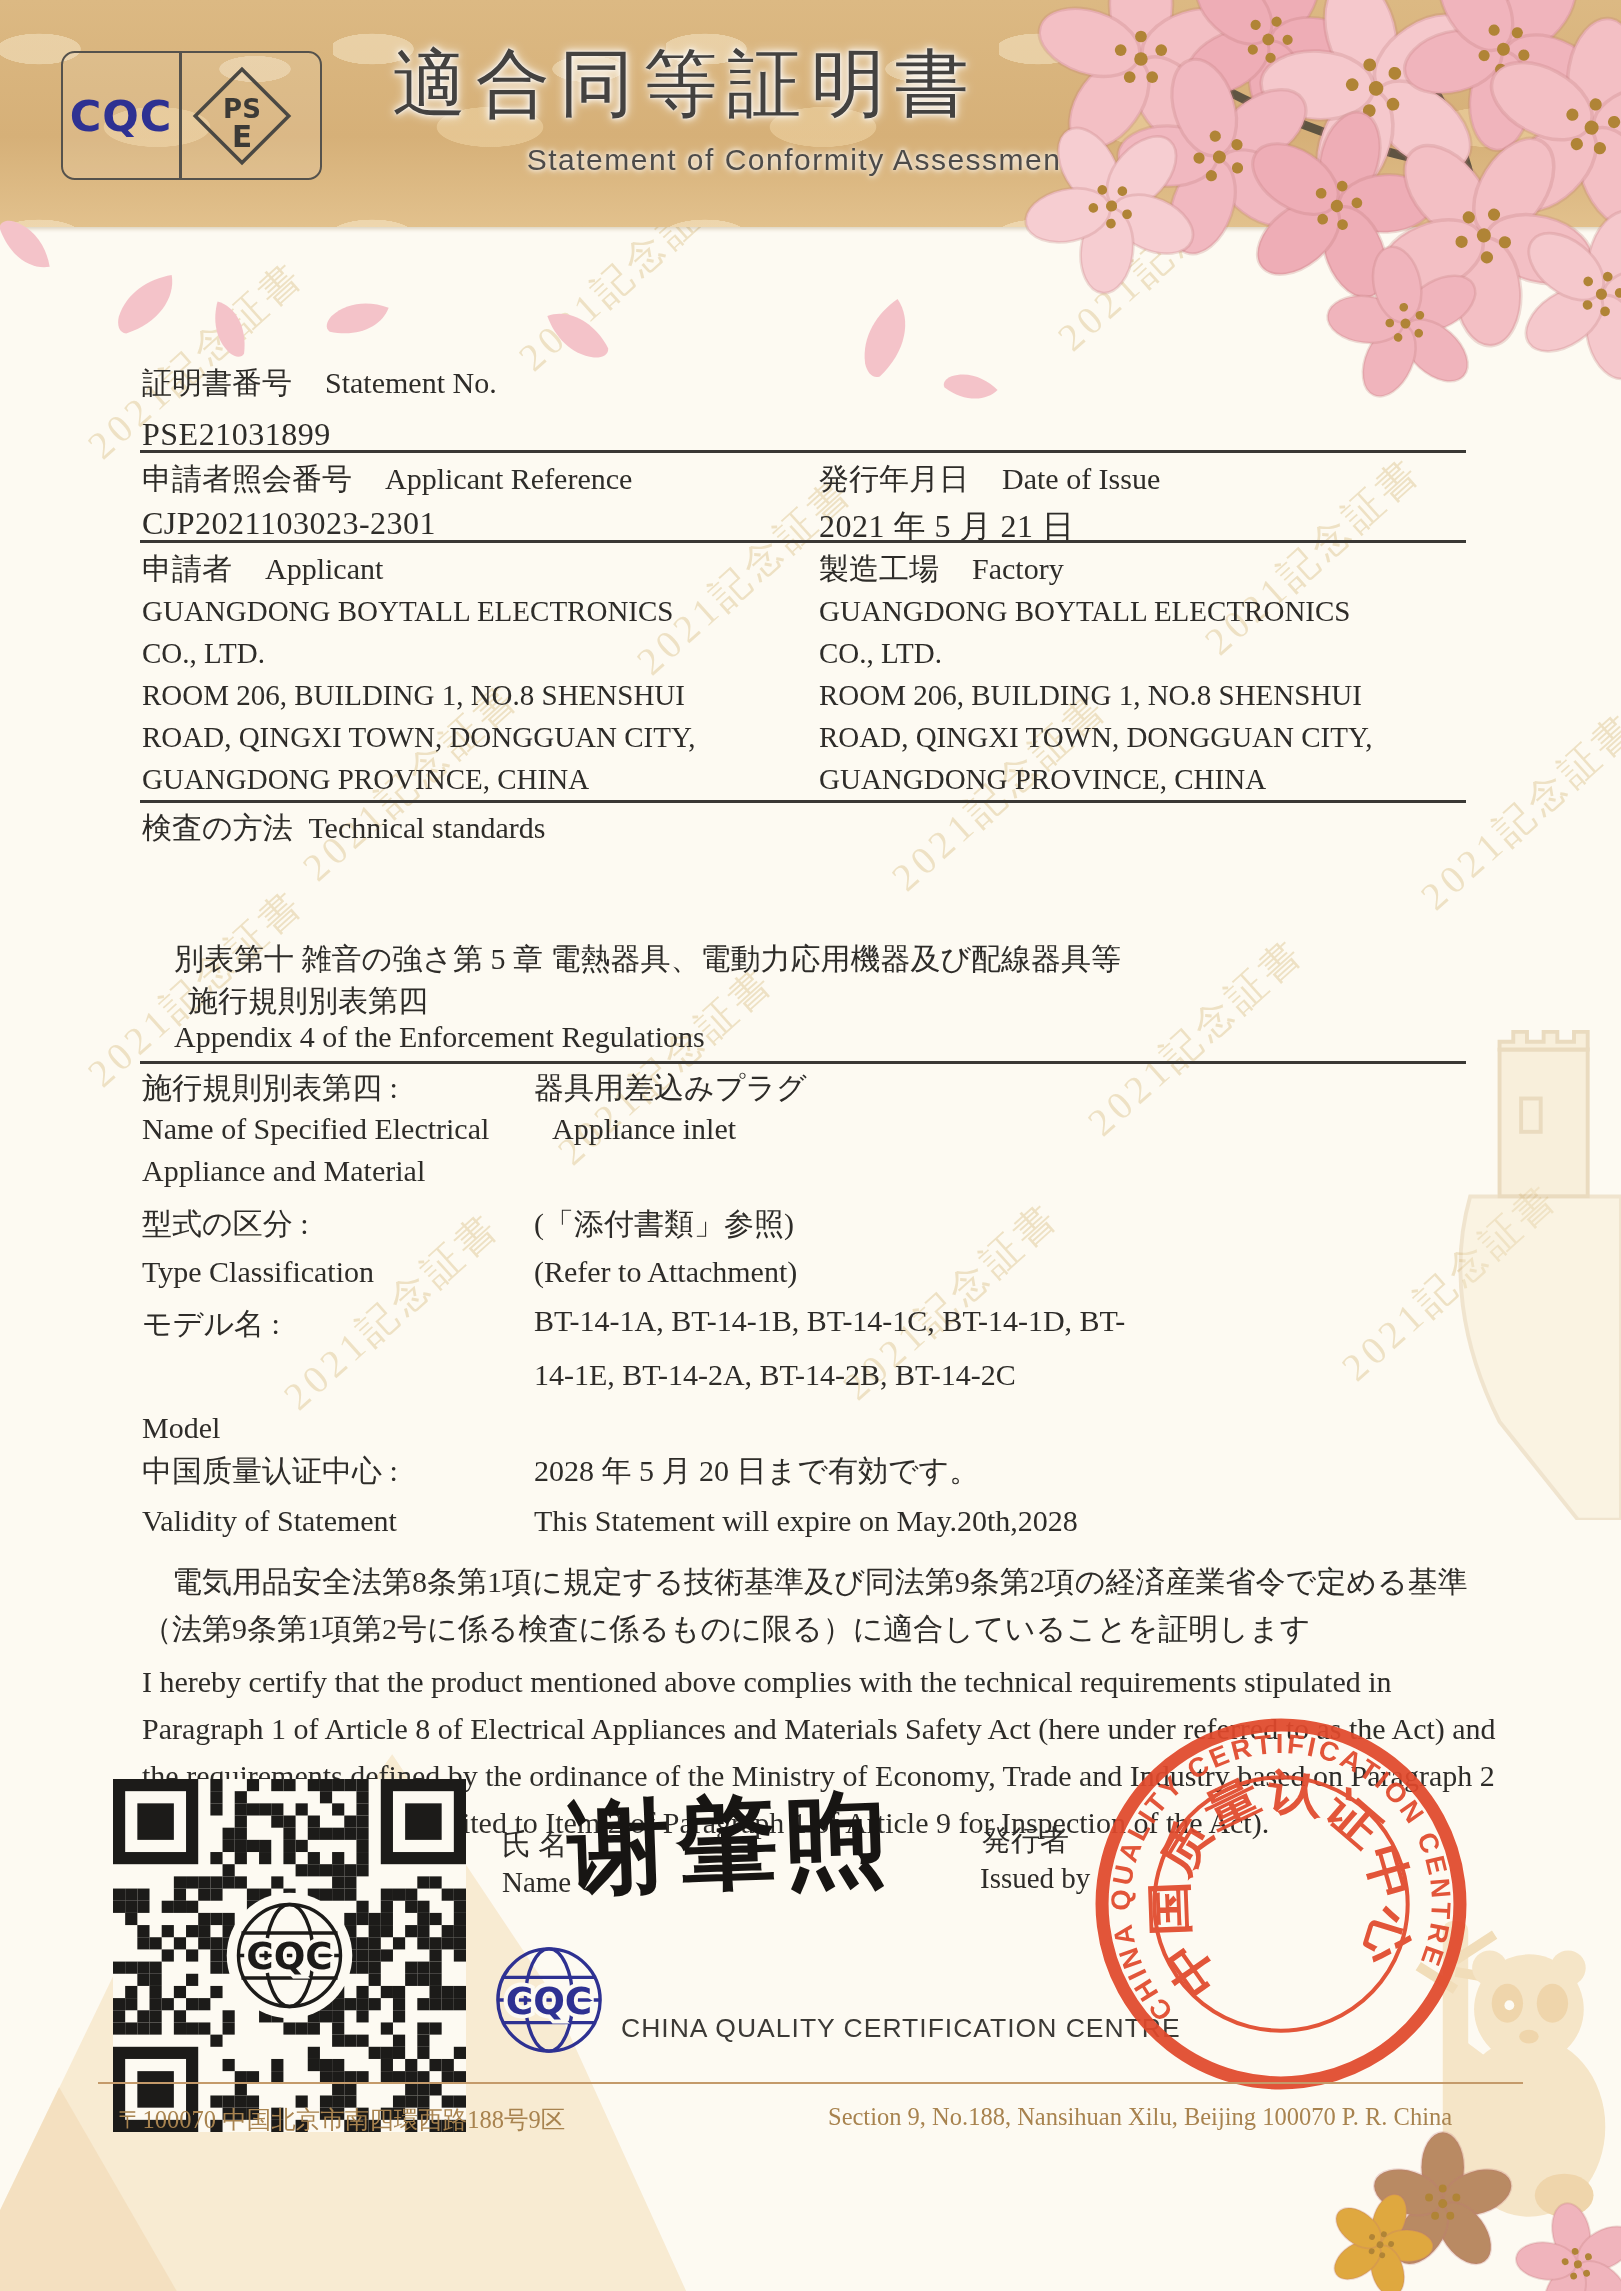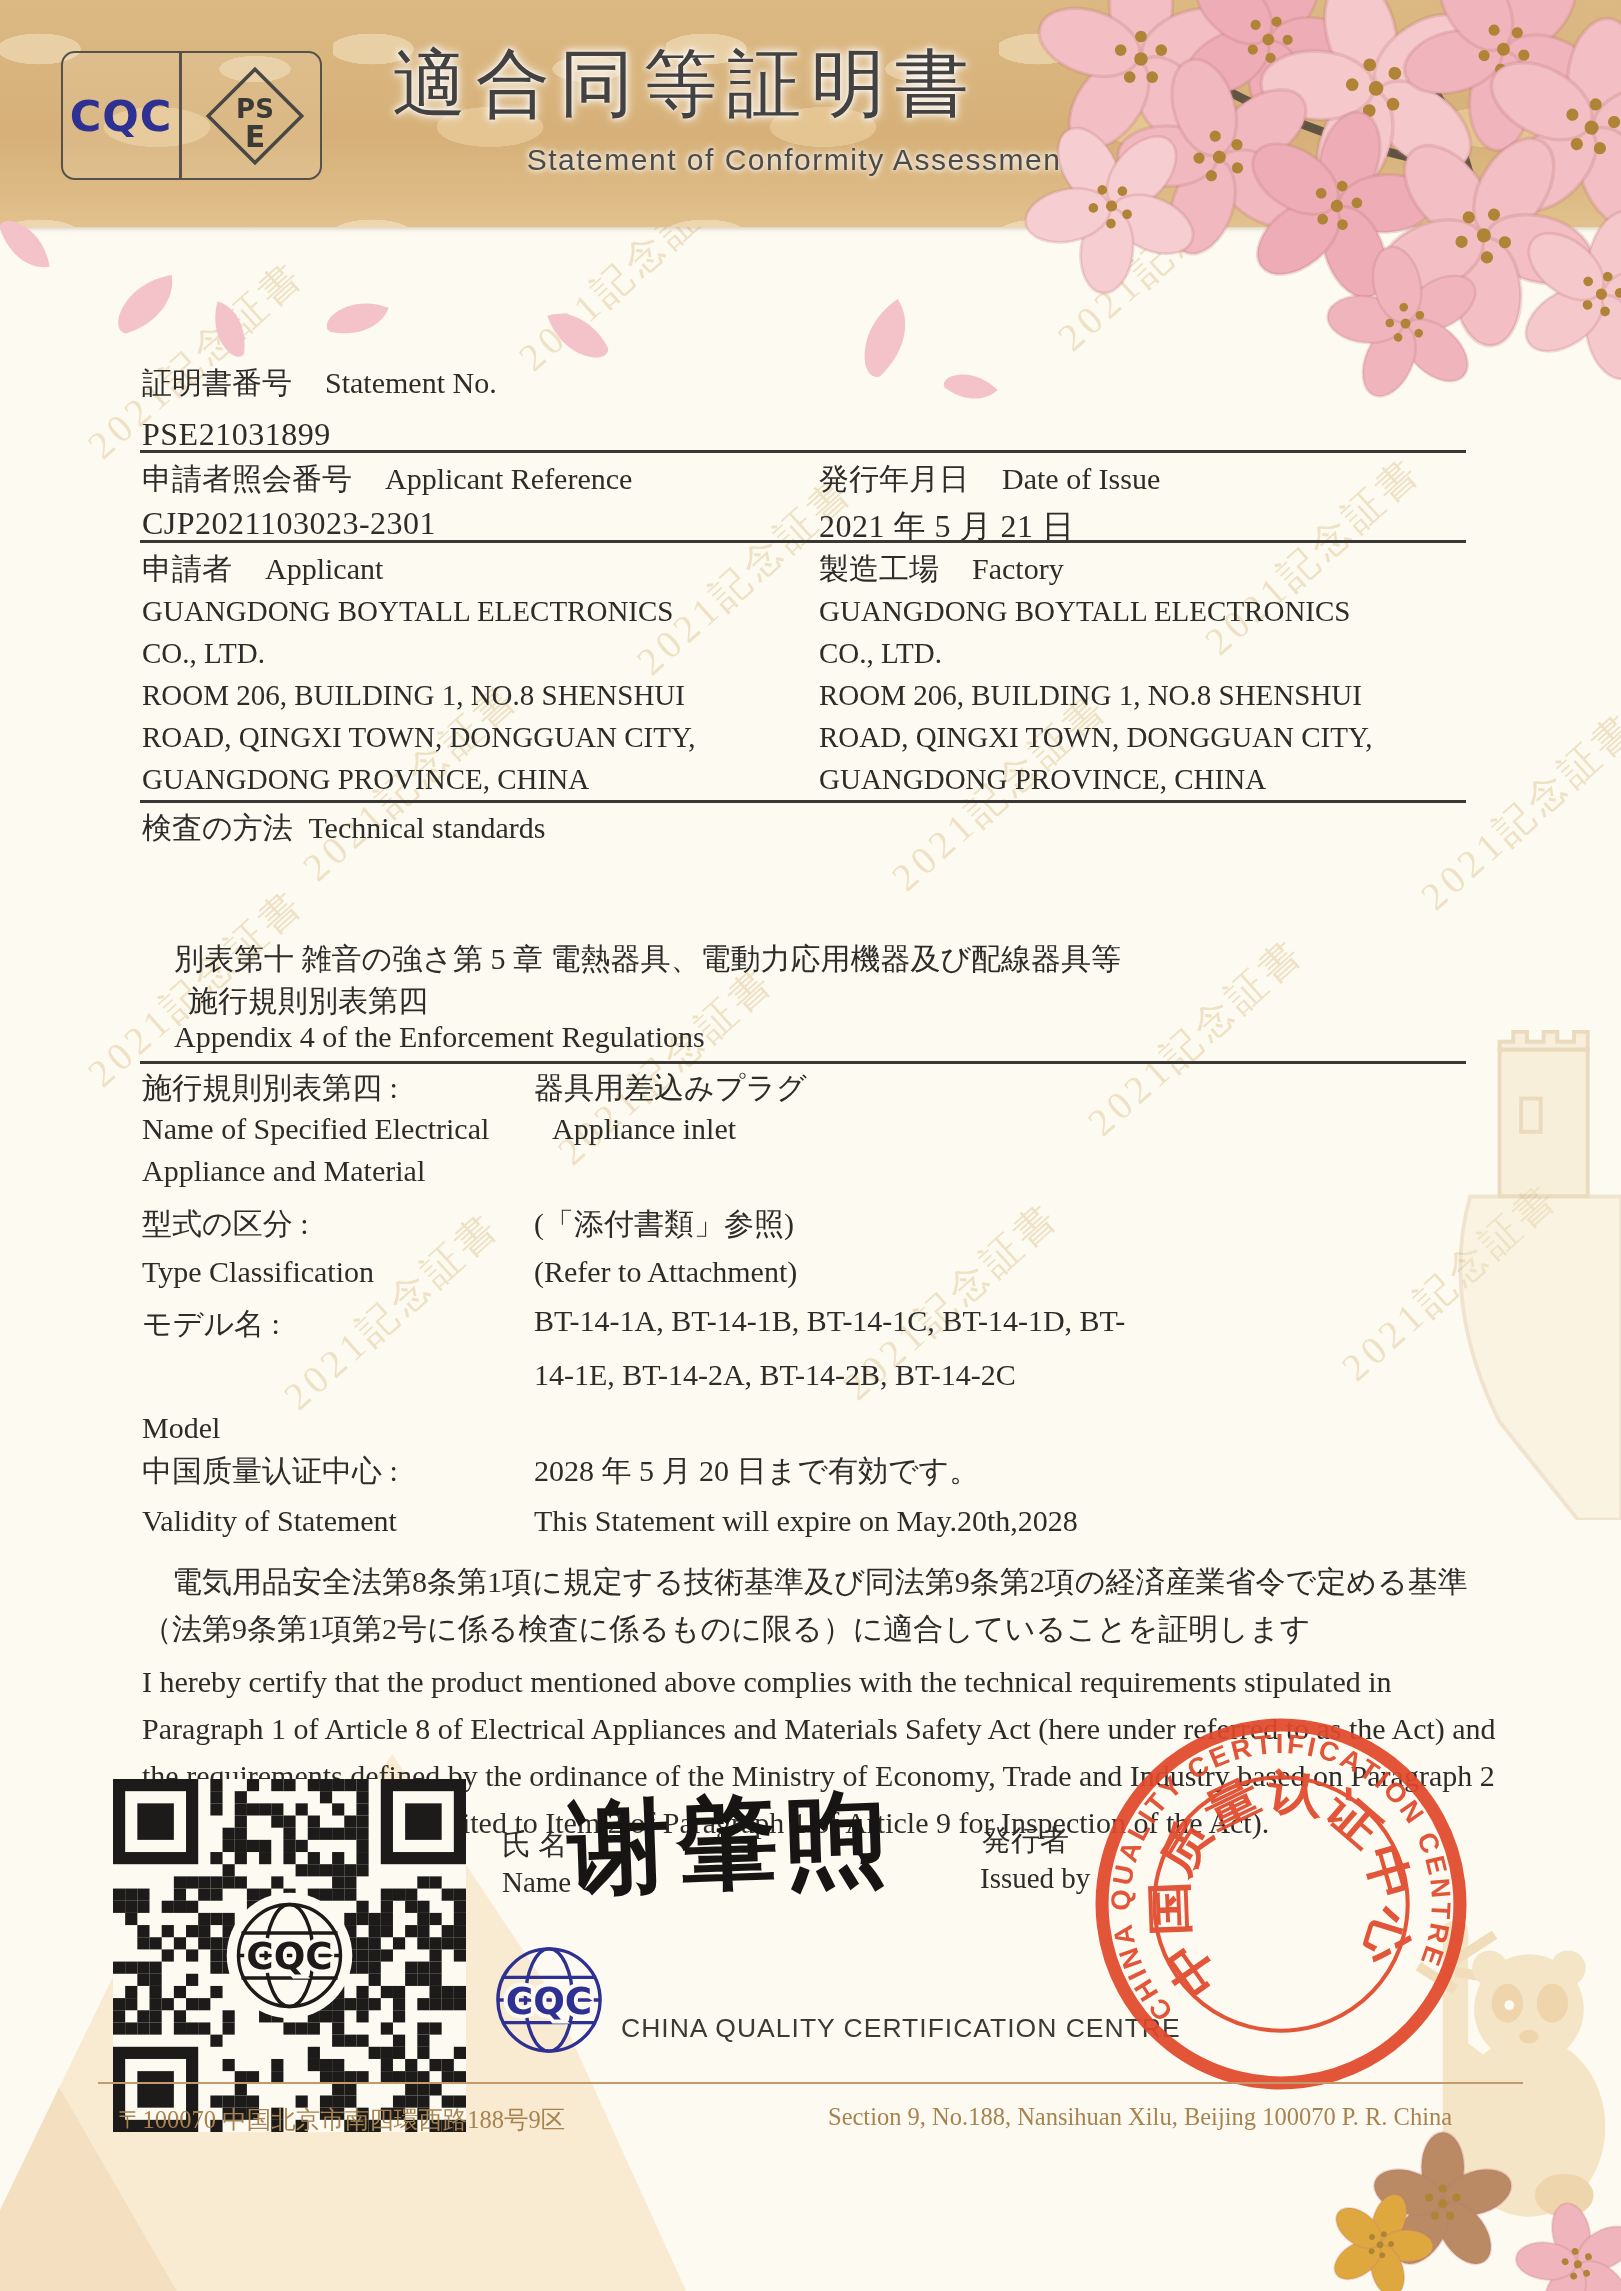--- a/index.html
+++ b/index.html
@@ -38,21 +38,21 @@
     position:absolute;left:61px;top:51px;width:257px;height:125px;
     border:2.9px solid #55524c;border-radius:13.7px;
     display:flex;align-items:center;background:rgba(255,250,238,.12);
   }
   .logo-cqc{
     flex:0 0 116px;text-align:center;
     font-family:"DejaVu Sans","Liberation Sans",sans-serif;
     font-weight:bold;font-size:43px;color:var(--navy);letter-spacing:1px;
   }
   .logo-div{width:2.5px;align-self:stretch;background:#55524c;}
-  .logo-pse{flex:1;display:flex;align-items:center;justify-content:center;margin-left:8px;}
+  .logo-pse{flex:1;display:flex;align-items:center;justify-content:flex-start;margin-left:8px;}
   .cert-title{
     position:absolute;left:392px;top:35px;width:814px;text-align:left;
     font-size:74px;letter-spacing:9.8px;color:#444240;
     text-shadow:0 0 5.9px #fff,0 0 11.8px #fff,0 0 2px #fff;
     white-space:nowrap;
   }
   .cert-subtitle{
     position:absolute;left:392px;top:143px;width:814px;text-align:center;
     font-family:"Liberation Sans","DejaVu Sans",sans-serif;
     font-size:30px;letter-spacing:1.5px;color:#4d4b49;

